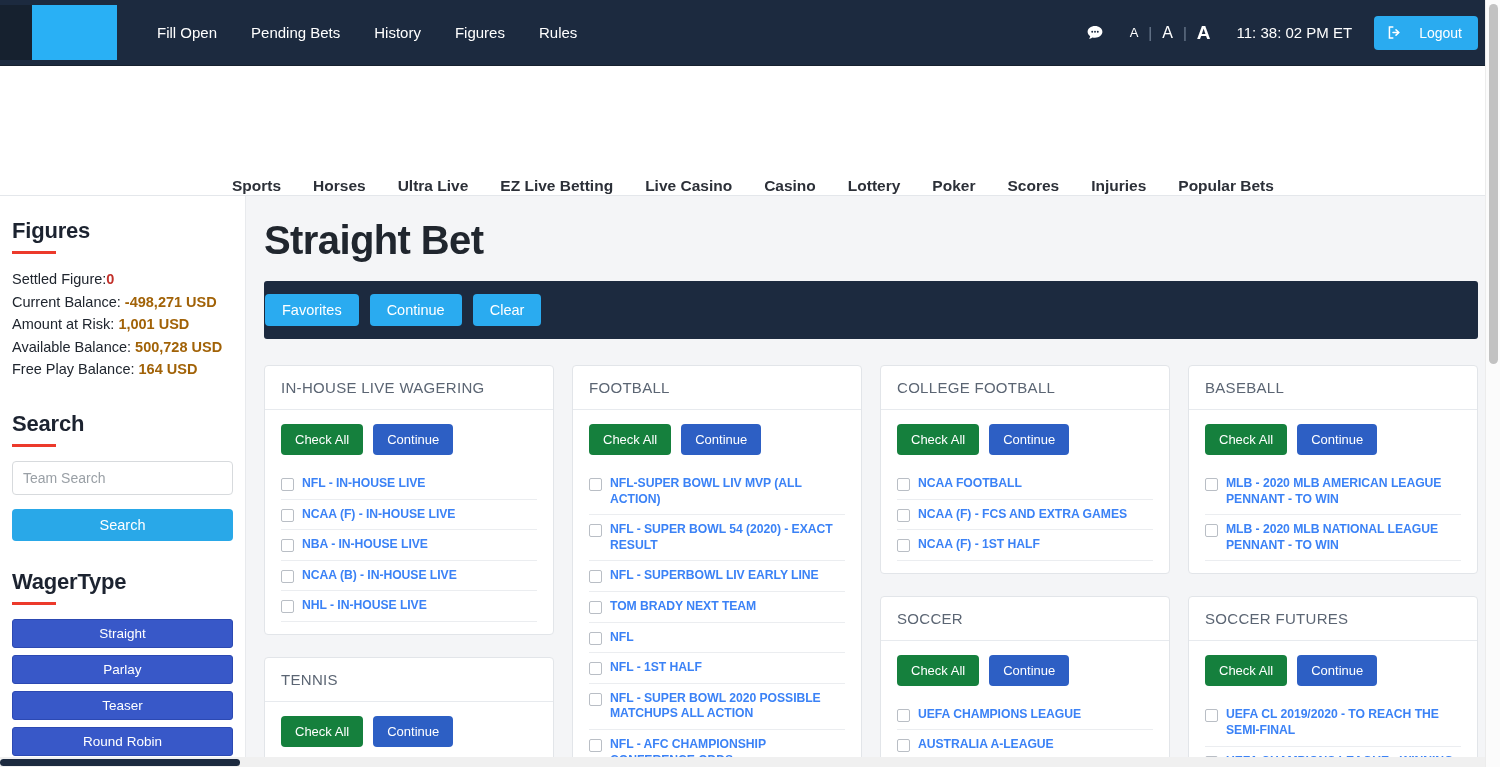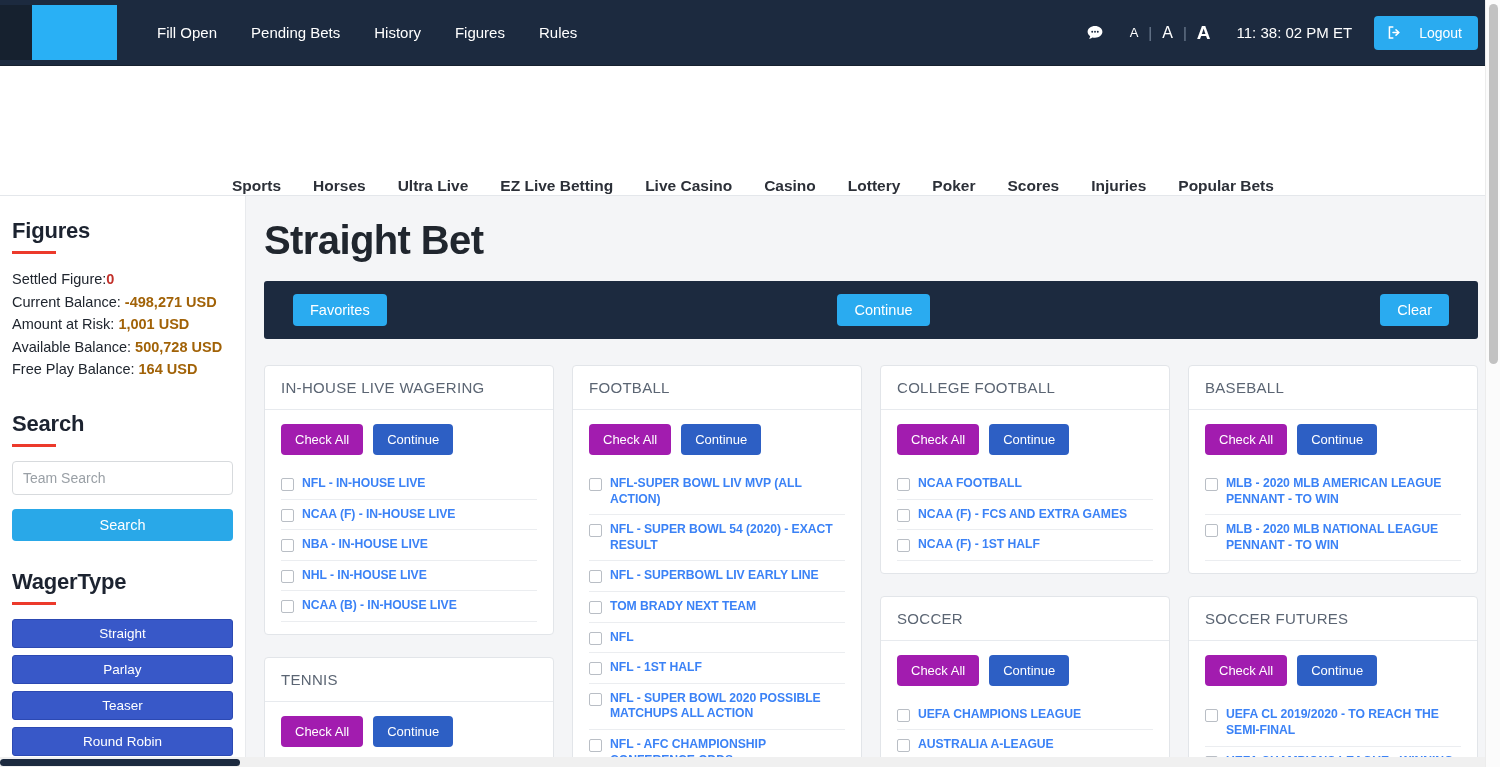--- a/index.html
+++ b/index.html
@@ -208,25 +208,24 @@
   .page-title {
     font-size: 40px;
     font-weight: bold;
     color: #20262e;
     letter-spacing: -0.6px;
     margin: 8px 0 18px 0;
   }
   .toolbar {
     background: #1c2a3f;
     border-radius: 3px;
-    padding: 13px 29px;
+    padding: 13px 1px;
     display: flex;
     gap: 11px;
     margin-bottom: 26px;
-    justify-content: space-between;
   }
   .tb-btn {
     background: #2aabf0;
     border: none;
     border-radius: 4px;
     color: #ffffff;
     font-size: 14.5px;
     padding: 8px 17px;
     cursor: pointer;
     font-family: "Liberation Sans", sans-serif;
@@ -249,21 +248,21 @@
   .card-head {
     padding: 13px 16px;
     font-size: 15px;
     color: #5b6573;
     letter-spacing: 0.3px;
     border-bottom: 1px solid #e7eaee;
   }
   .card-body { padding: 14px 16px 12px 16px; }
   .card-btns { display: flex; gap: 10px; margin-bottom: 14px; }
   .btn-check {
-    background: #a21caf;
+    background: #15803d;
     border: none;
     border-radius: 4px;
     color: #ffffff;
     font-size: 13px;
     padding: 8px 14px;
     cursor: pointer;
     font-family: "Liberation Sans", sans-serif;
   }
   .btn-continue {
     background: #2d5fc4;
@@ -468,25 +467,25 @@
                 <li>
                     <span class="cbx"></span>
                     <span class="lbl">NCAA (F) - IN-HOUSE LIVE</span>
                   </li>
                 <li>
                     <span class="cbx"></span>
                     <span class="lbl">NBA - IN-HOUSE LIVE</span>
                   </li>
                 <li>
                     <span class="cbx"></span>
+                    <span class="lbl">NCAA (B) - IN-HOUSE LIVE</span>
+                  </li>
+                <li>
+                    <span class="cbx"></span>
                     <span class="lbl">NHL - IN-HOUSE LIVE</span>
-                  </li>
-                <li>
-                    <span class="cbx"></span>
-                    <span class="lbl">NCAA (B) - IN-HOUSE LIVE</span>
                   </li>
               </ul>
             </div>
           </section>
 
           <section class="card">
             <div class="card-head">TENNIS</div>
             <div class="card-body">
               <div class="card-btns">
                 <button class="btn-check">Check All</button>

